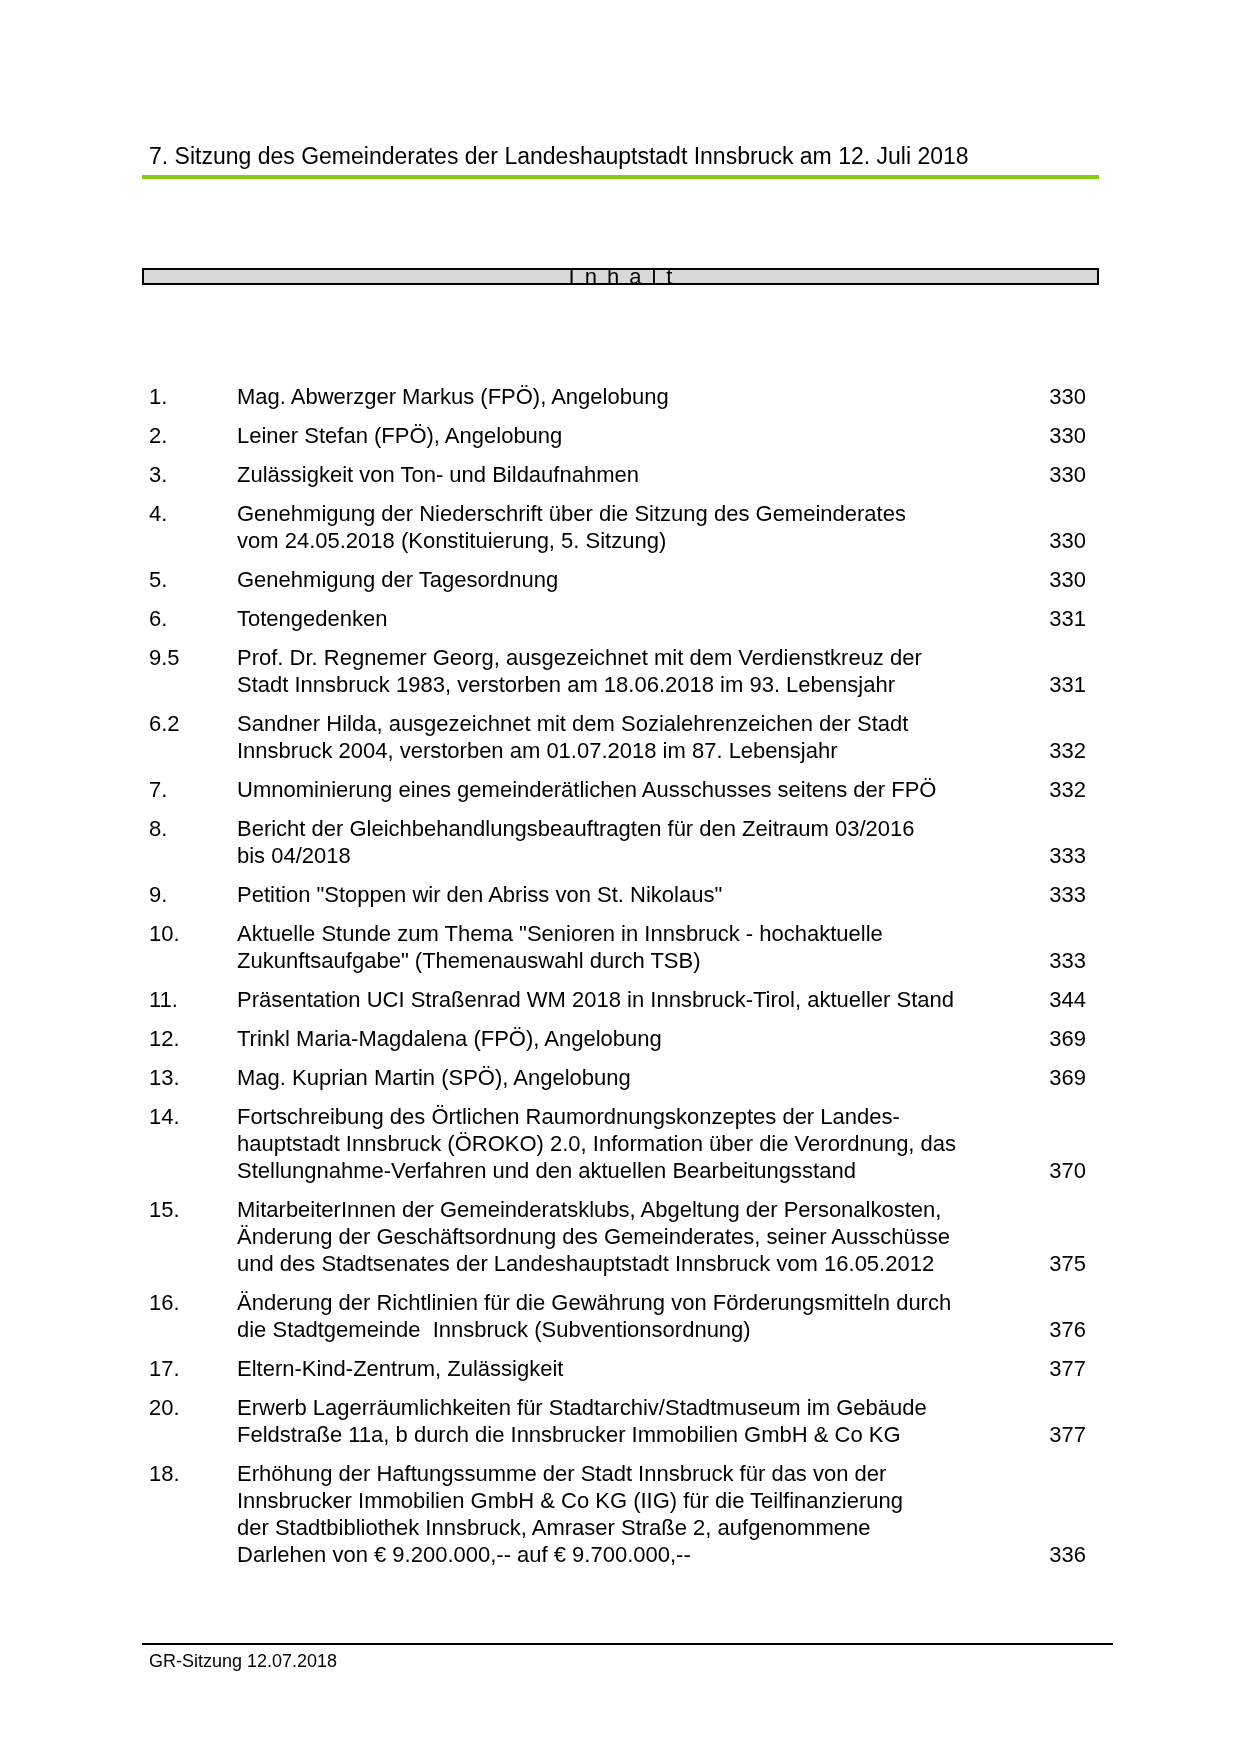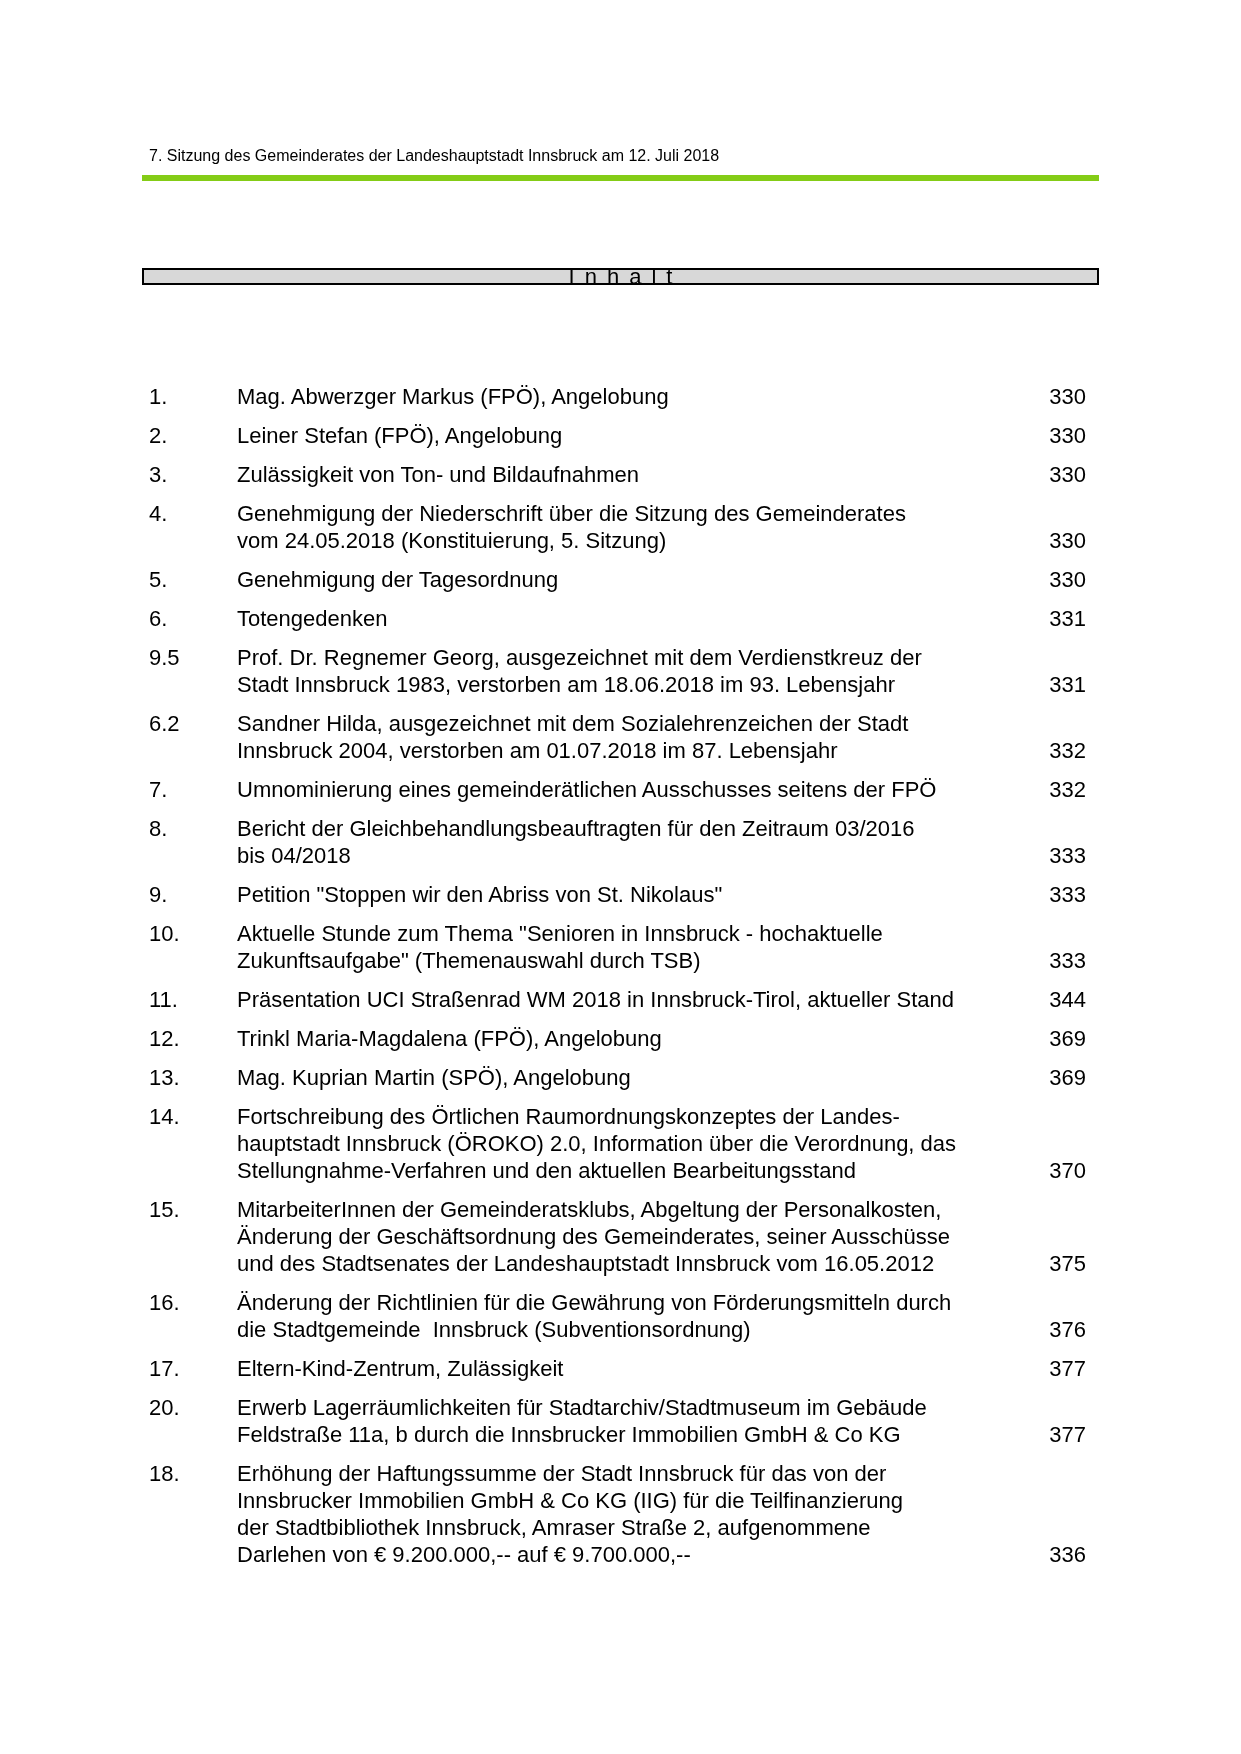--- a/index.html
+++ b/index.html
@@ -20,25 +20,25 @@
     height: 100%;
   }
   .doc-title {
     position: absolute;
     top: 144px;
     left: 0;
     width: 100%;
     box-sizing: border-box;
     padding-left: 7px;
     padding-bottom: 7px;
-    font-size: 16px;
+    font-size: 23px;
     line-height: 24px;
     font-weight: normal;
     margin: 0;
-    border-bottom: 6px solid #84cc16;
+    border-bottom: 4px solid #84cc16;
   }
   .inhalt-box {
     position: absolute;
     top: 268px;
     left: 0;
     width: 100%;
     height: 17px;
     box-sizing: border-box;
     border: 2px solid #000000;
     background: #d8d8d8;
@@ -240,15 +240,18 @@
       <div class="toc-row">
         <div class="toc-num">18.</div>
         <div class="toc-text">Erhöhung der Haftungssumme der Stadt Innsbruck für das von der
 Innsbrucker Immobilien GmbH &amp; Co KG (IIG) für die Teilfinanzierung
 der Stadtbibliothek Innsbruck, Amraser Straße 2, aufgenommene
 Darlehen von € 9.200.000,-- auf € 9.700.000,--</div>
         <div class="toc-page">336</div>
       </div>
     </div>
 
+    <div class="footer">
+      <span>GR-Sitzung 12.07.2018</span>
+    </div>
 
   </div>
 </div>
 
 </body></html>

